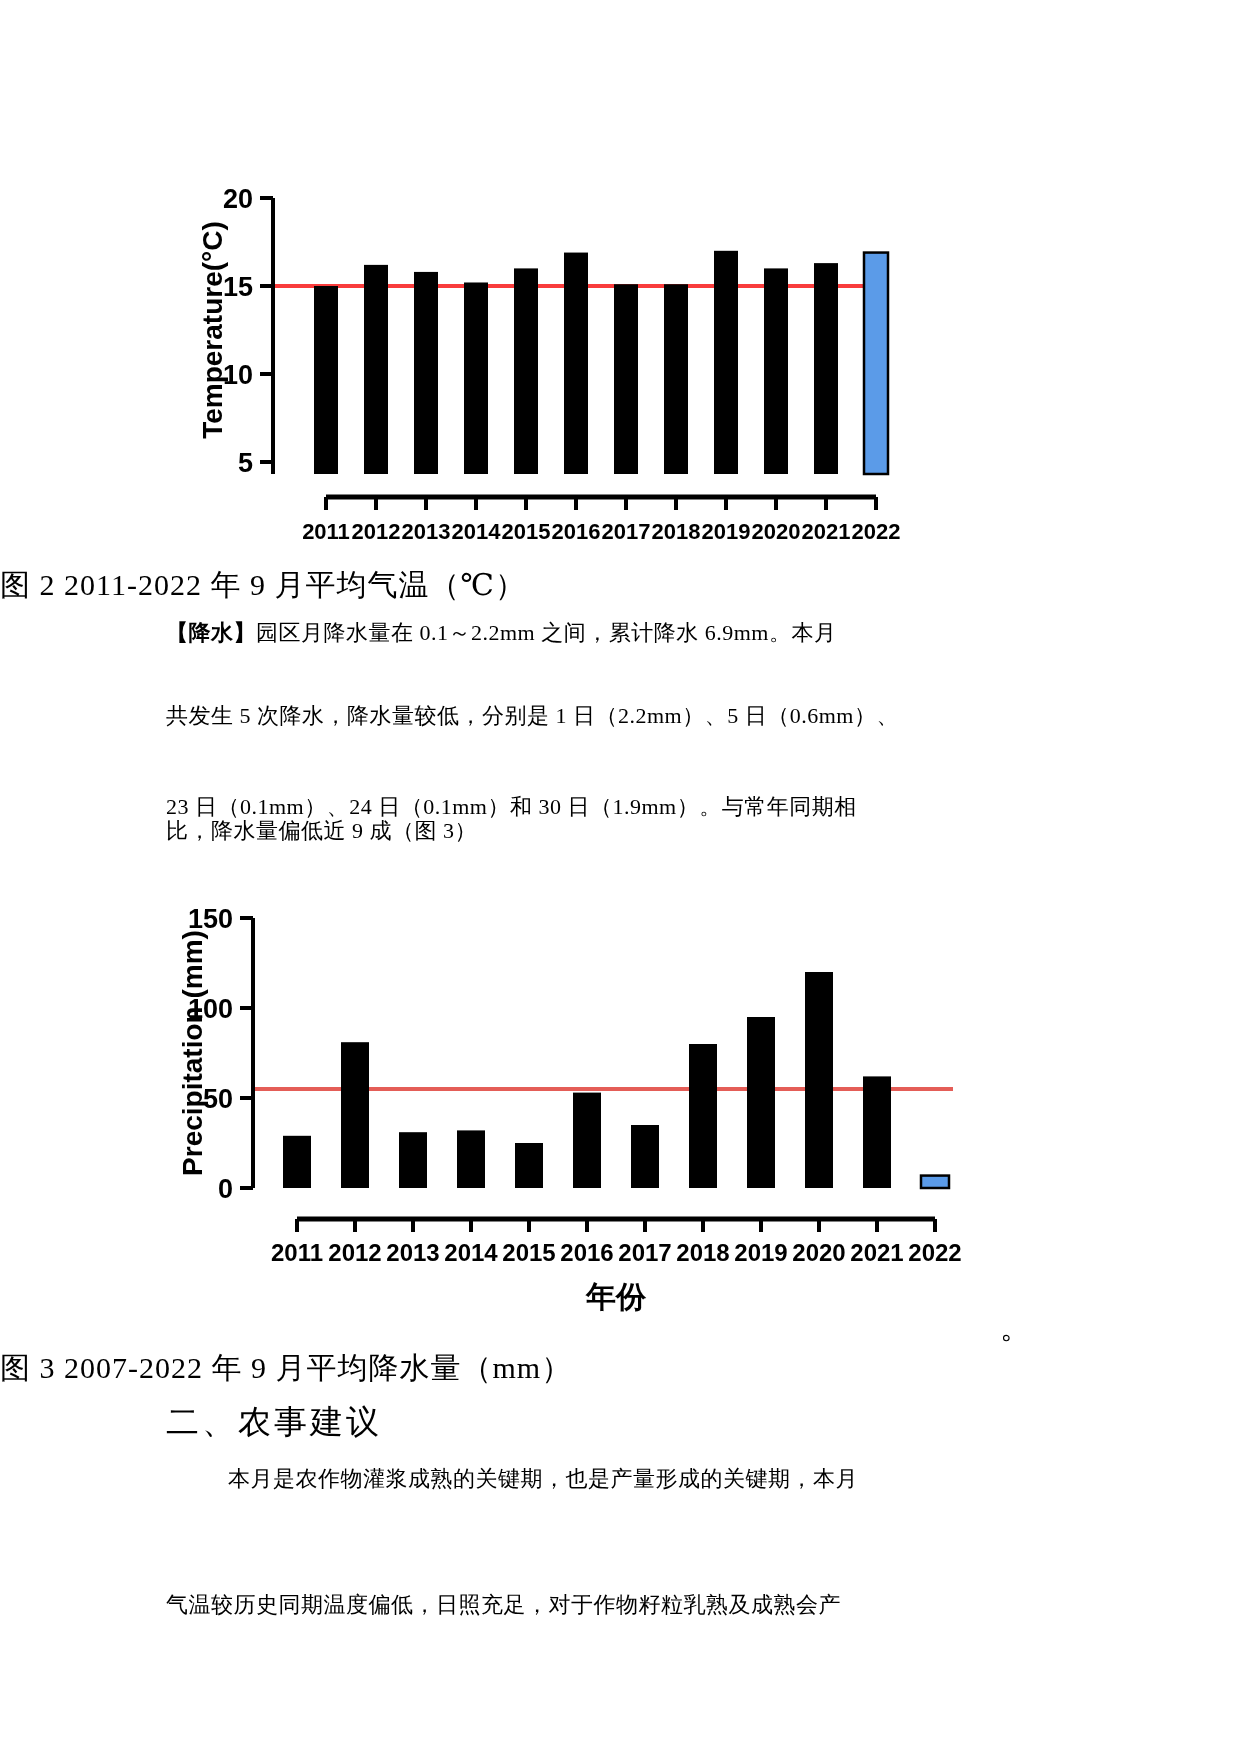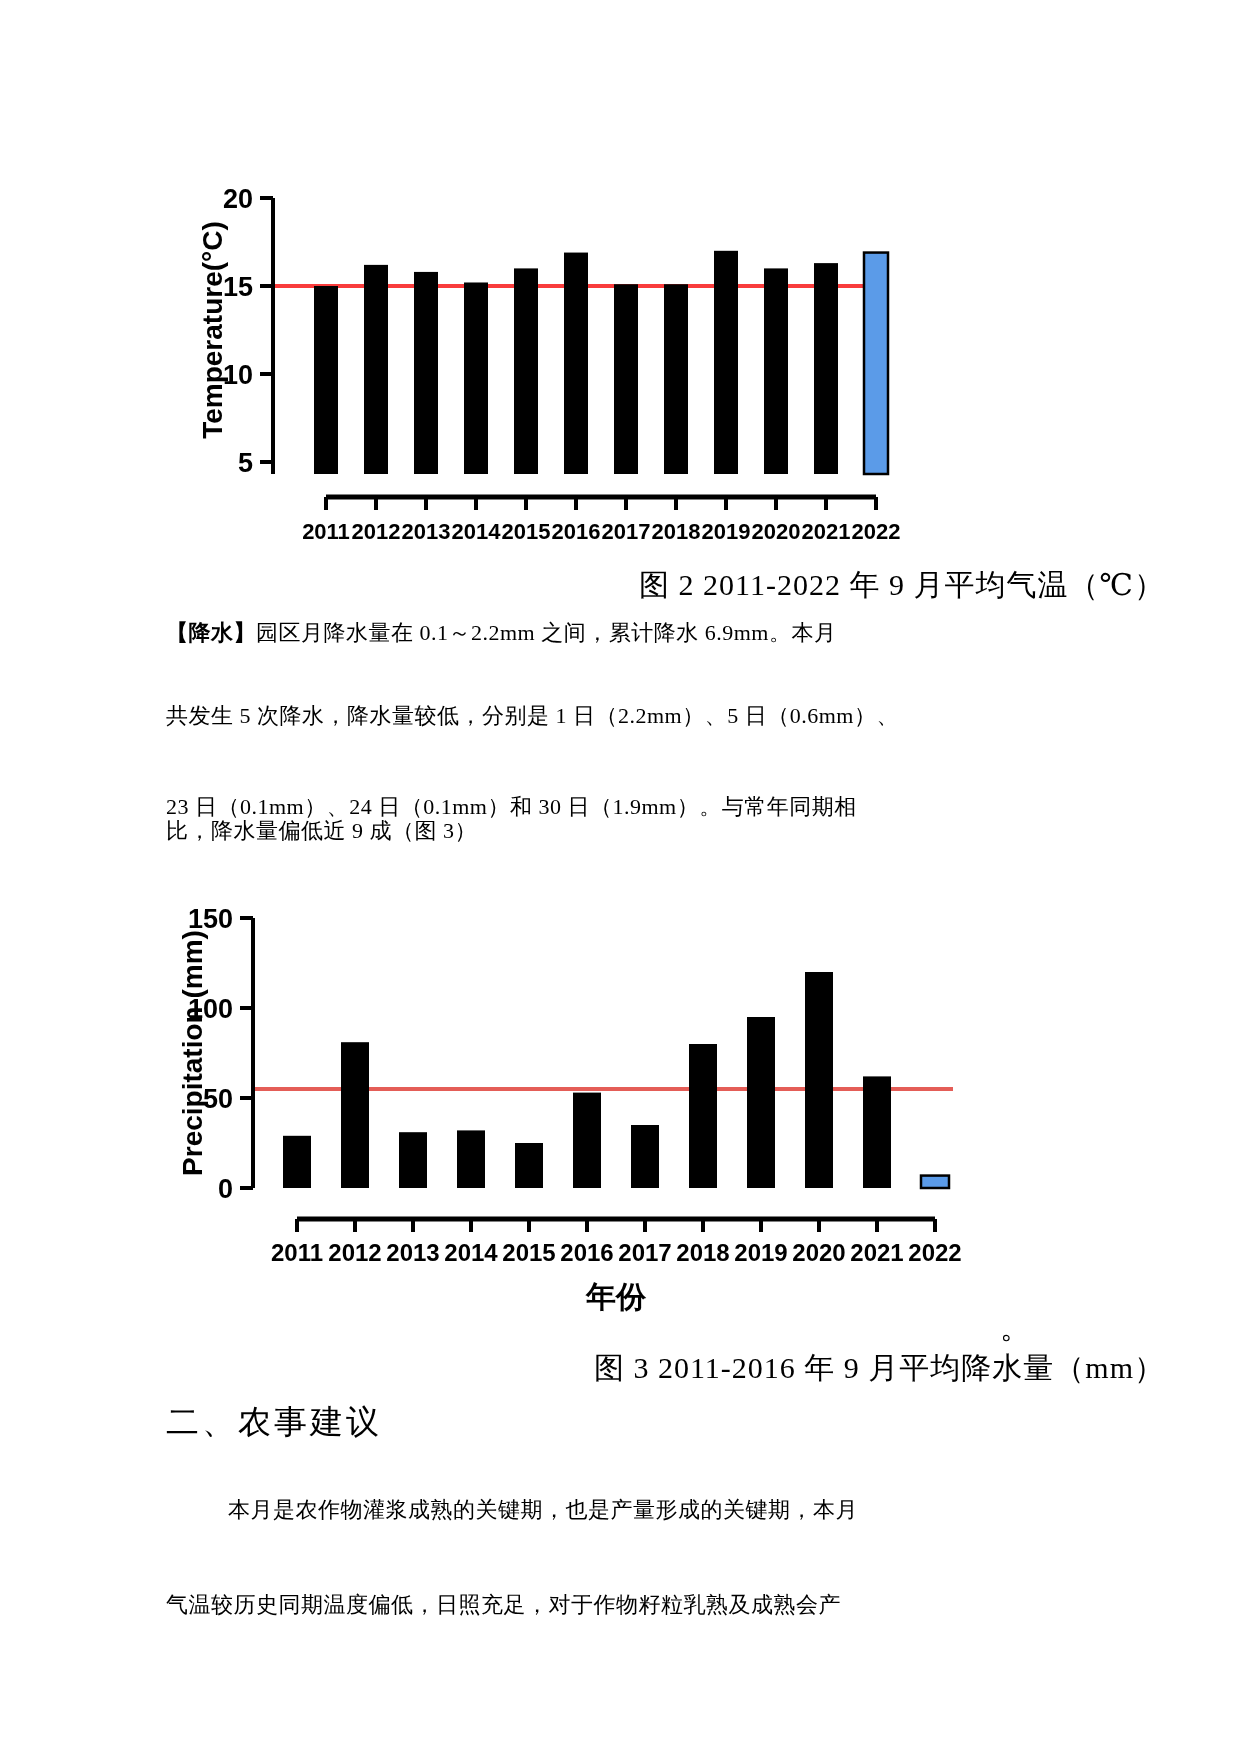--- a/index.html
+++ b/index.html
@@ -1,19 +1,19 @@
 <!DOCTYPE html>
 <html><head>
 <meta charset="utf-8">
 <style>
   html,body{margin:0;padding:0;background:#ffffff;}
   .page{position:relative;width:1241px;height:1755px;background:#ffffff;overflow:hidden;
         font-family:"Liberation Serif","DejaVu Serif",serif;color:#000;}
   .chart{position:absolute;}
-  .caption{position:absolute;left:0;width:1140px;text-align:right;font-size:30px;letter-spacing:1px;margin-left:25px;}
+  .caption{position:absolute;left:0;width:1140px;text-align:left;font-size:30px;letter-spacing:1px;}
   .line{position:absolute;left:166px;font-size:22px;white-space:nowrap;letter-spacing:0.5px;}
   .line b{font-weight:bold;}
   .heading{position:absolute;left:166px;font-size:33px;font-weight:normal;letter-spacing:3px;}
   .indent{padding-left:62px;}
   .period{position:absolute;font-size:30px;}
 </style>
 </head>
 <body>
 
 <div class="page">
@@ -126,21 +126,21 @@
       <text x="669" y="431" text-anchor="middle" font-size="24" font-weight="bold" font-family="&quot;Liberation Sans&quot;,sans-serif">2020</text>
       <line x1="727" y1="389" x2="727" y2="402" stroke="#000" stroke-width="4"></line>
       <text x="727" y="431" text-anchor="middle" font-size="24" font-weight="bold" font-family="&quot;Liberation Sans&quot;,sans-serif">2021</text>
       <line x1="785" y1="389" x2="785" y2="402" stroke="#000" stroke-width="4"></line>
       <text x="785" y="431" text-anchor="middle" font-size="24" font-weight="bold" font-family="&quot;Liberation Sans&quot;,sans-serif">2022</text>
       <text x="466" y="477" text-anchor="middle" font-size="30" font-weight="bold" font-family="&quot;Liberation Sans&quot;,sans-serif">年份</text>
     </svg>
 
   <div class="period" style="left:1000px;top:1308px">。</div>
 
-  <div class="caption" style="top:1348px">图 3 2011-2016 年 9 月平均降水量（mm）</div>
+  <div class="caption" style="top:1348px">图 3 2007-2022 年 9 月平均降水量（mm）</div>
 
   <div class="heading" style="top:1400px">二、农事建议</div>
 
-  <div class="line indent" style="top:1495px">本月是农作物灌浆成熟的关键期，也是产量形成的关键期，本月</div>
+  <div class="line indent" style="top:1464px">本月是农作物灌浆成熟的关键期，也是产量形成的关键期，本月</div>
 
   <div class="line" style="top:1590px">气温较历史同期温度偏低，日照充足，对于作物籽粒乳熟及成熟会产</div>
 
 </div>
 
 </body></html>

